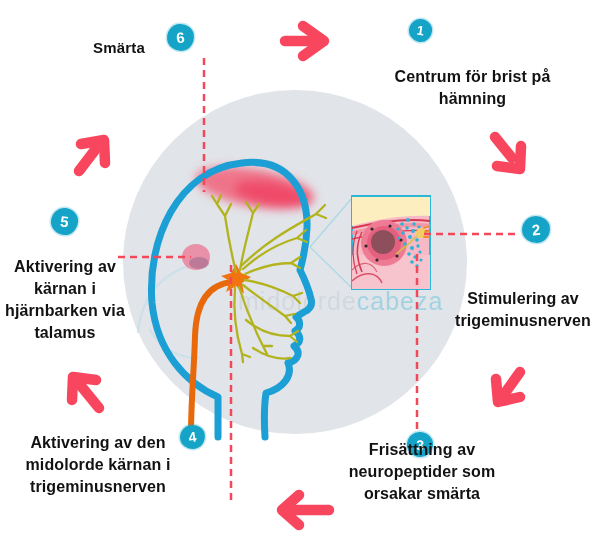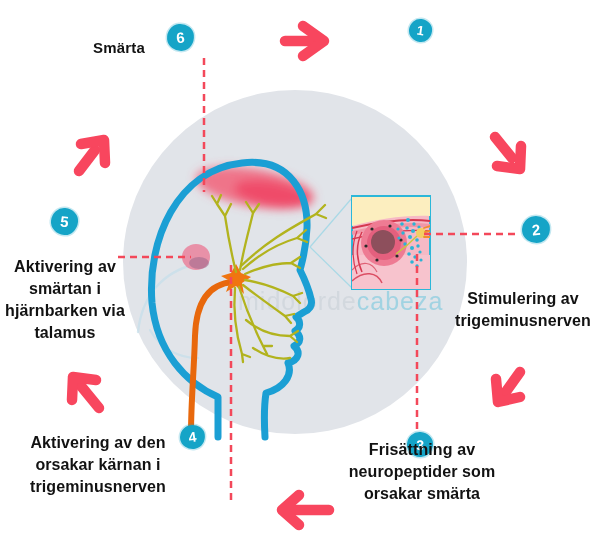--- a/index.html
+++ b/index.html
@@ -200,19 +200,20 @@
   <div class="badge b4">
       <span>4</span>
     </div>
   <div class="badge b5">
       <span>5</span>
     </div>
   <div class="badge b6">
       <span>6</span>
     </div>
 
+  <div class="step-label" style="left:385px;top:66px;width:175px;">Centrum för brist på hämning</div>
   <div class="step-label" style="left:443px;top:288px;width:160px;">Stimulering av trigeminusnerven</div>
   <div class="step-label" style="left:338px;top:439px;width:168px;">Frisättning av neuropeptider som orsakar smärta</div>
-  <div class="step-label" style="left:13px;top:432px;width:170px;">Aktivering av den orsakar kärnan i trigeminusnerven</div>
-  <div class="step-label" style="left:2px;top:256px;width:126px;">Aktivering av smärtan i hjärnbarken via talamus</div>
+  <div class="step-label" style="left:13px;top:432px;width:170px;">Aktivering av den midolorde kärnan i trigeminusnerven</div>
+  <div class="step-label" style="left:2px;top:256px;width:126px;">Aktivering av kärnan i hjärnbarken via talamus</div>
   <div class="pain-label" style="left:93px;top:39px;">Smärta</div>
 
 </div>
 
 </body></html>

